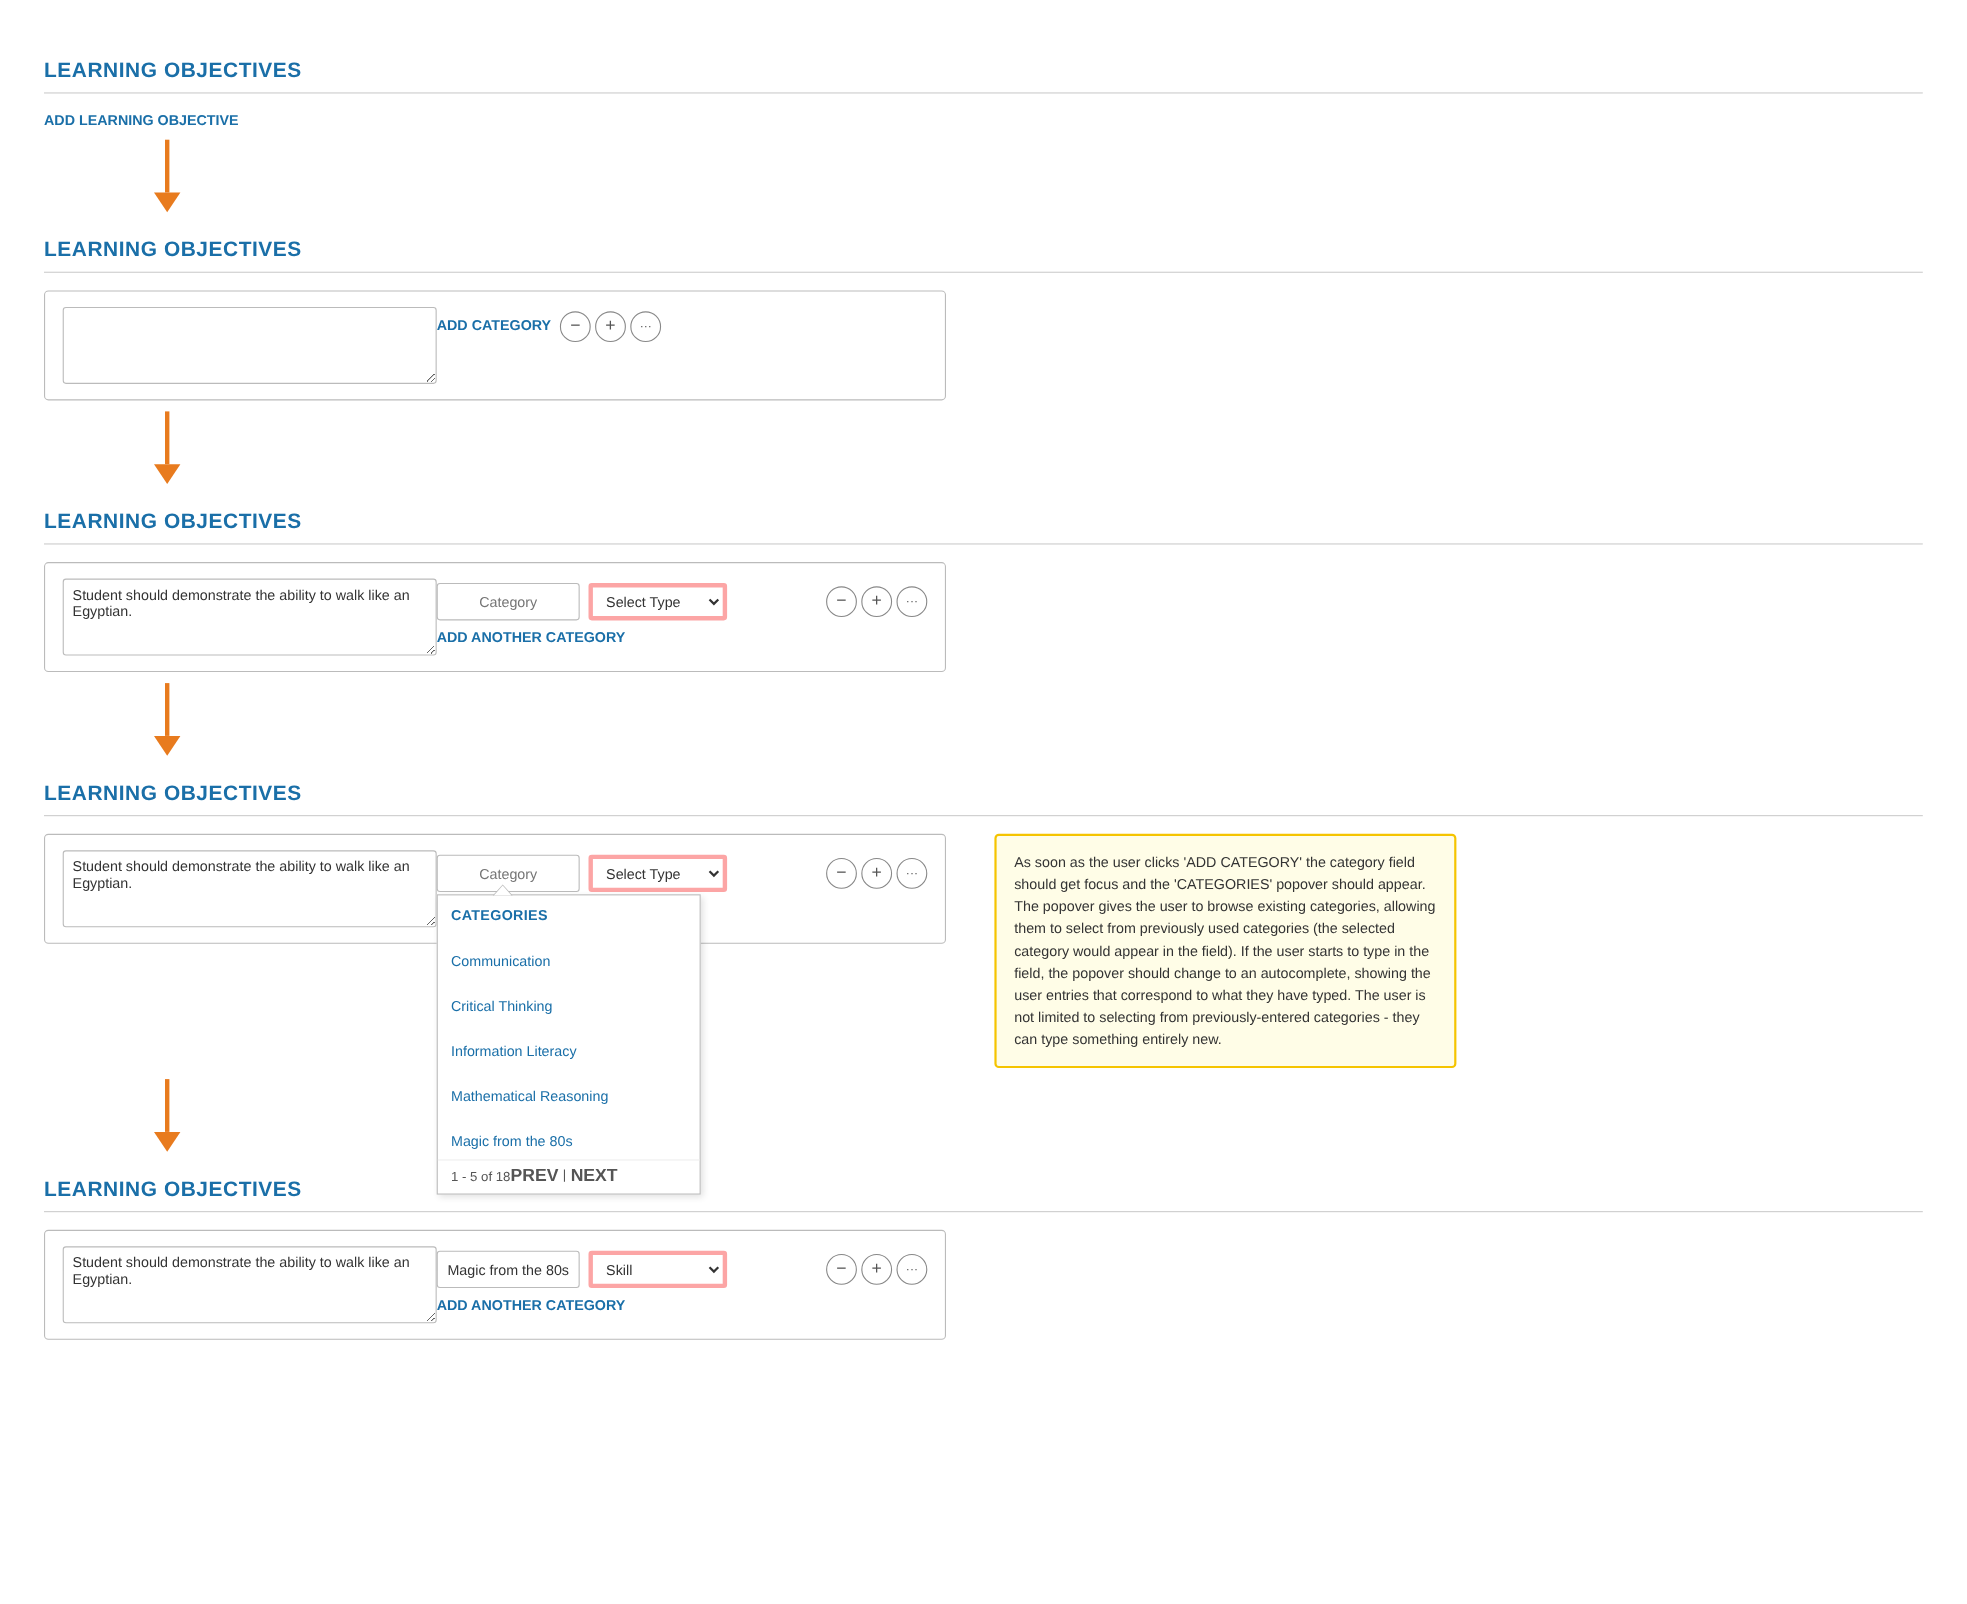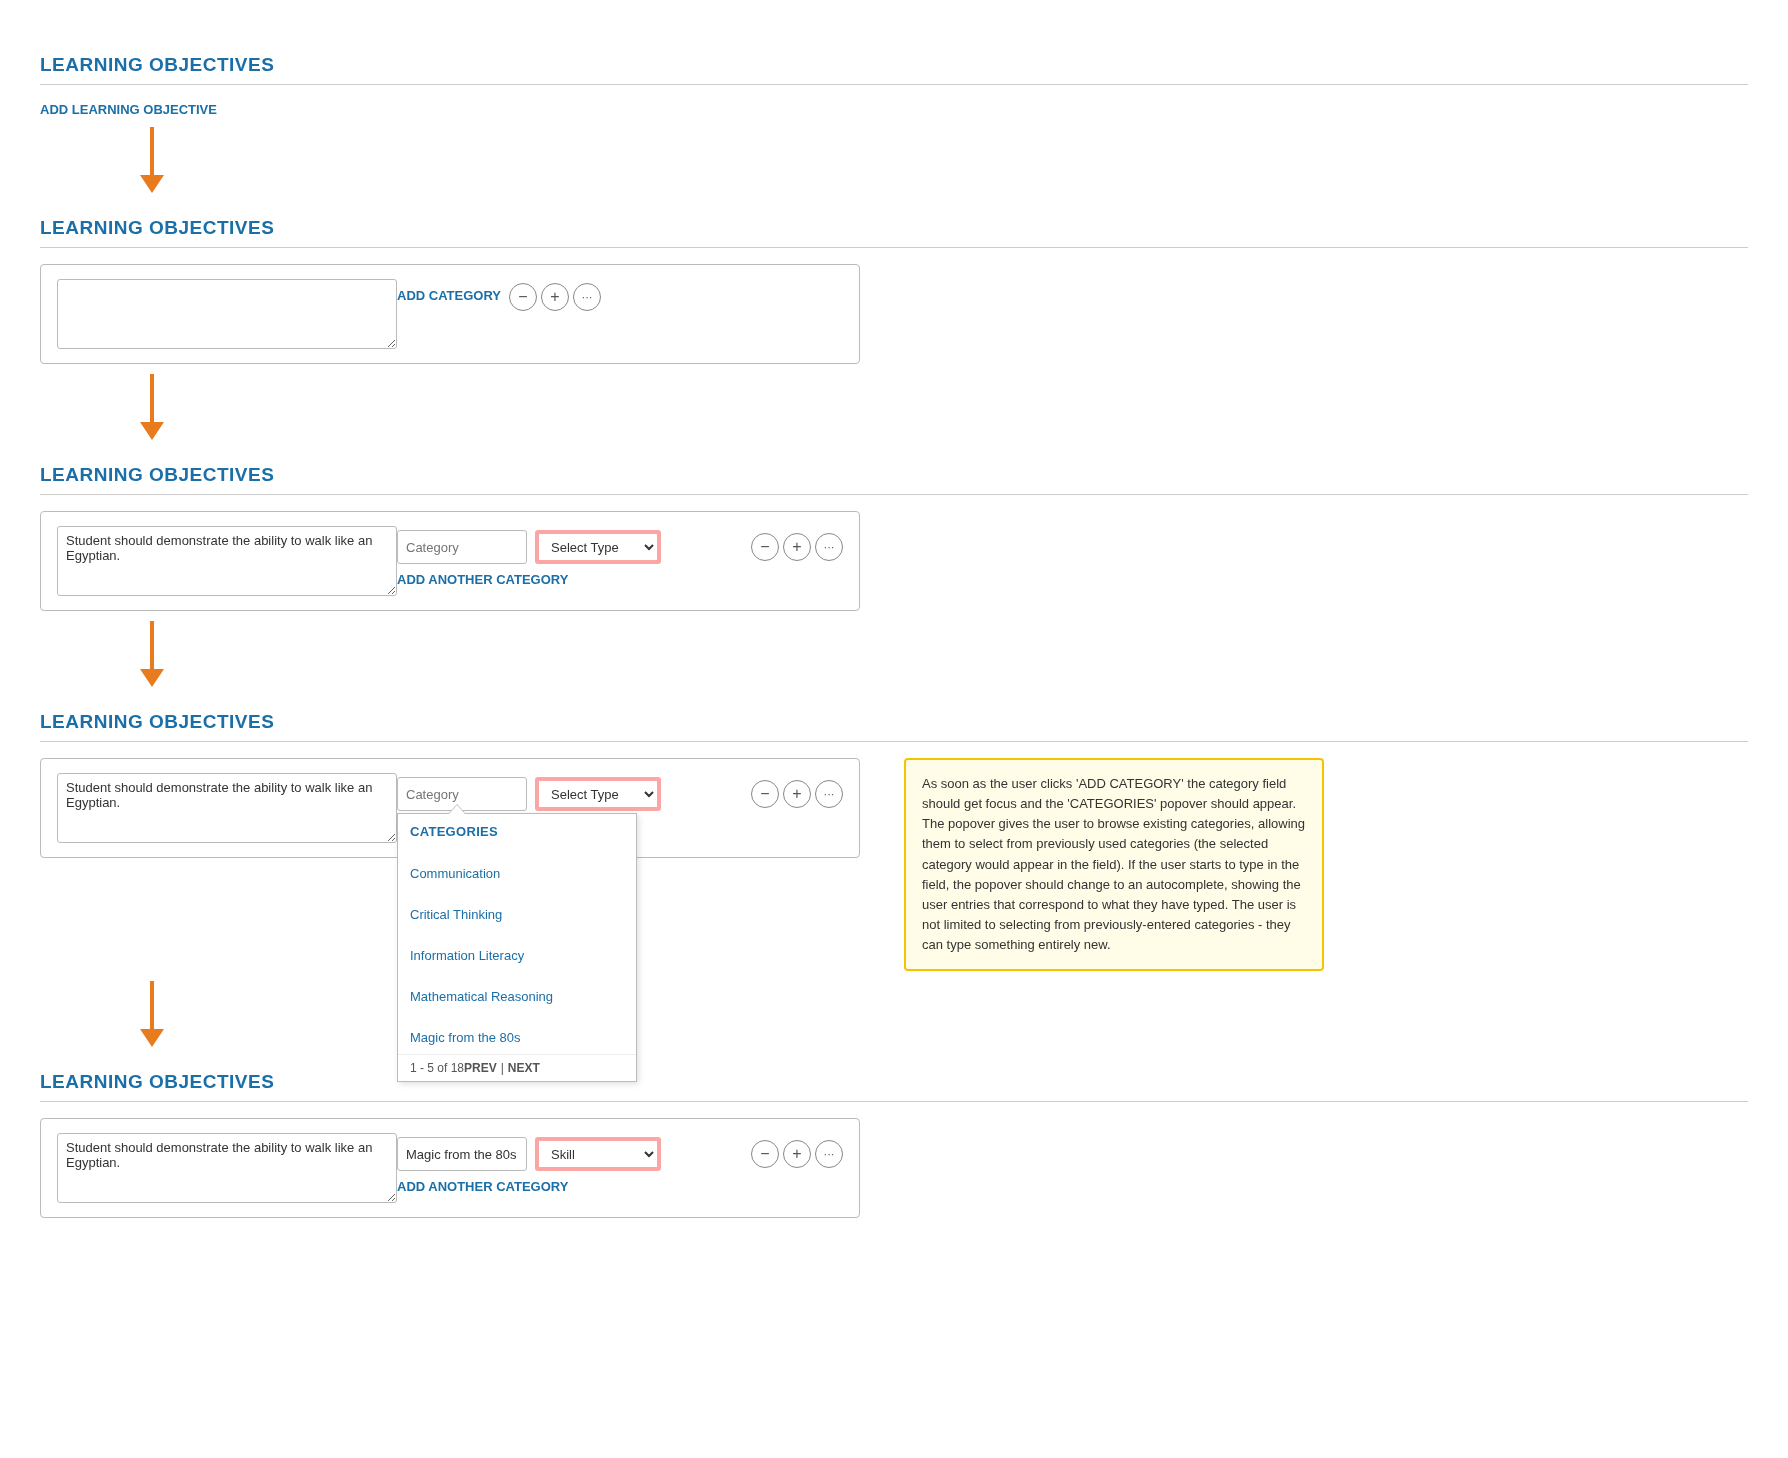--- a/index.html
+++ b/index.html
@@ -90,20 +90,21 @@
 
     .category-input {
       border: 1px solid #bbb;
       border-radius: 3px;
       padding: 6px 8px;
       font-size: 13px;
       width: 130px;
       height: 34px;
       color: #999;
       font-family: Arial, sans-serif;
+      text-align: center;
     }
 
     .category-input.filled {
       color: #333;
     }
 
     .type-select {
       border: 4px solid #fca5a5;
       border-radius: 3px;
       padding: 4px 8px;
@@ -231,21 +232,21 @@
     }
 
     .popover-nav {
       display: flex;
       gap: 4px;
     }
 
     .popover-nav-link {
       color: #555;
       font-weight: bold;
-      font-size: 12px;
+      font-size: 16px;
       cursor: pointer;
     }
 
     .popover-nav-sep {
       color: #555;
     }
 
     
     .annotation-box {
       background: #fffde7;

